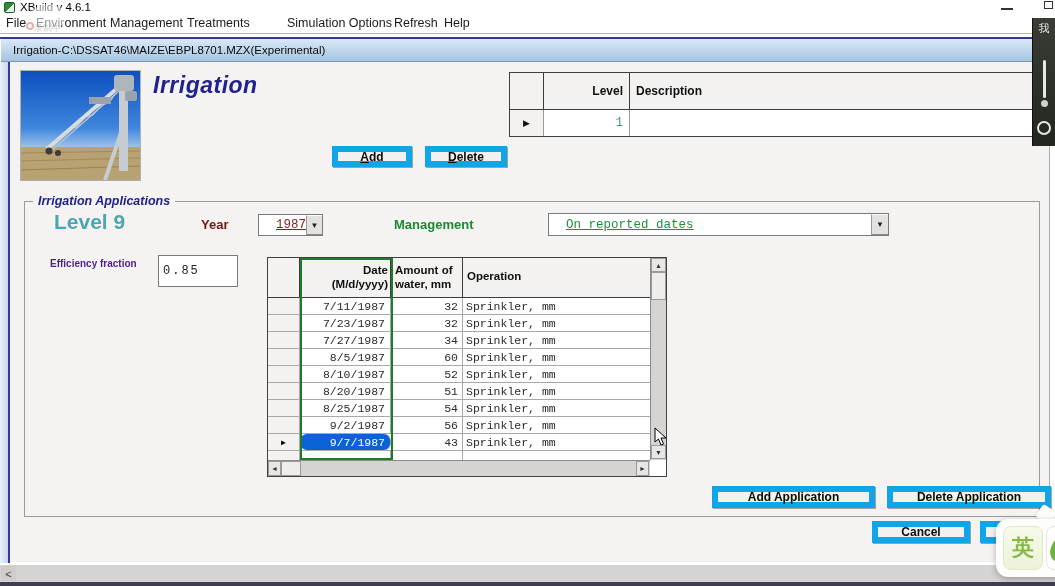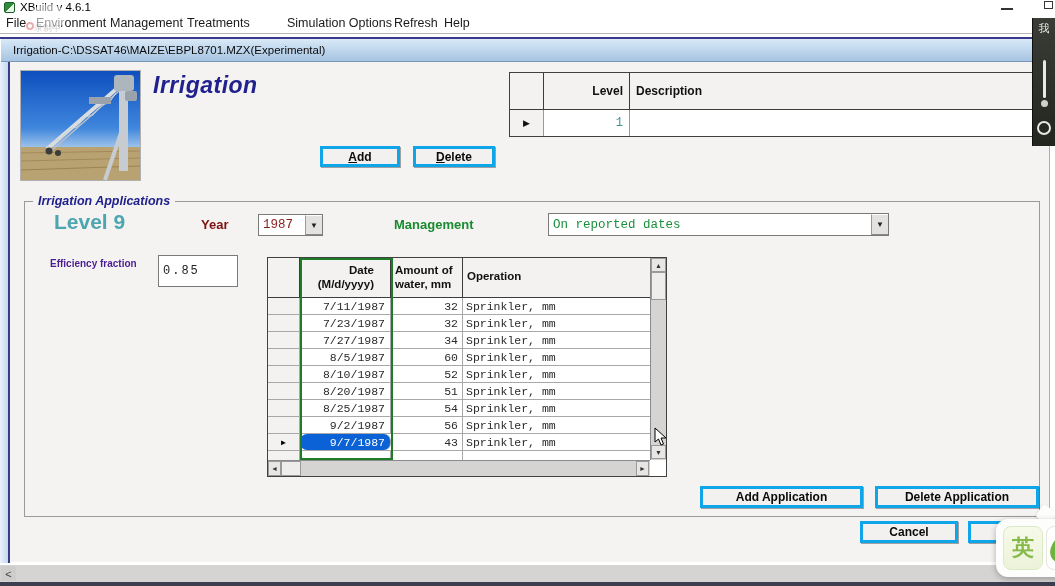--- a/index.html
+++ b/index.html
@@ -30,22 +30,22 @@
   #hstrip { left:0; top:565px; width:1055px; height:17px; background:#d6d4d2; }
   #hstrip-btn { left:1px; top:566px; width:15px; height:15px; background:#cfcdcb; color:#444; font-size:11px; display:flex; align-items:center; justify-content:center; }
   #bottombar { left:0; top:582px; width:1055px; height:4px; background:#3d3f50; }
 
   
   #photo { left:20px; top:70px; width:121px; height:111px; border:1px solid #b0b0b0; background:#fff; }
 
   #title-irrigation { left:153px; top:72px; font-size:23px; font-weight:bold; font-style:italic; color:#20208e; letter-spacing:.5px; }
 
   
-  .btn { position:absolute; background:#f2f1ef; border:3px solid #0ea5e9; box-shadow:1px 1px 0 rgba(60,60,60,.45);
-    display:flex; align-items:center; justify-content:center; font-size:12px; font-weight:bold; color:#0a0a0a; cursor:pointer; }
+  .btn { position:absolute; background:#f2f1ef; border:6px solid #0ea5e9; box-shadow:1px 1px 0 rgba(60,60,60,.45);
+    display:flex; align-items:center; justify-content:center; font-size:12px; font-weight:bold; color:#0a0a0a; cursor:pointer;margin-left:12px; }
   .btn span { display:block; }
   .ul-first::first-letter { text-decoration:underline; }
 
   
   #level-grid { left:509px; top:72px; width:541px; height:65px; border:1px solid #404040; background:#f9a8d4; font-size:12px; }
   #level-grid .hrow { display:flex; height:37px; background:#f3f2f0; border-bottom:1px solid #3c3c3c; font-weight:bold; }
   #level-grid .drow { display:flex; height:26px; background:#fff; }
   #level-grid .c-sel { width:34px; border-right:1px solid #3c3c3c; background:#f3f2f0; display:flex; align-items:center; justify-content:center; font-size:9px; }
   #level-grid .drow .c-sel { border-right:1px solid #9a9a9a; }
   #level-grid .c-level { width:86px; border-right:1px solid #3c3c3c; display:flex; align-items:center; justify-content:flex-end; padding-right:6px; }
@@ -55,36 +55,36 @@
   
   #groupbox { left:24px; top:201px; width:1016px; height:316px; border:1px solid #9a9a9a; }
   #groupbox-label { left:33px; top:194px; background:#f4f3f1; padding:0 5px; font-size:12.5px; font-weight:bold; font-style:italic; color:#20208e; }
 
   #level1 { left:54px; top:210px; font-size:21px; font-weight:bold; color:#4ba6b0; }
   #year-label { left:201px; top:217px; font-size:13px; font-weight:bold; color:#7b1313; }
   #mgmt-label { left:394px; top:217px; font-size:13px; font-weight:bold; color:#188a30; }
   #eff-label { left:50px; top:256px; width:92px; font-size:10px; font-weight:bold; color:#4c1d95; line-height:15px; }
 
   .combo { position:absolute; background:#fff; border:1px solid #7a7a7a; display:flex; }
-  .combo .val { flex:1; display:flex; align-items:center; padding-left:4px; font-family:"Liberation Mono",monospace; font-size:12.5px; }
+  .combo .val { flex:1; display:flex; align-items:center; padding-left:17px; font-family:"Liberation Mono",monospace; font-size:12.5px;text-decoration:underline; }
   .combo .dd { width:17px; background:#e4e2e0; border-left:1px solid #9a9a9a; border-top:1px solid #fff; border-bottom:1px solid #8a8a8a;
     display:flex; align-items:center; justify-content:center; font-size:8px; color:#222; cursor:pointer; }
   #year-combo { left:258px; top:214px; width:65px; height:22px; }
   #year-combo .val { color:#8b1d1d; }
   #mgmt-combo { left:548px; top:213px; width:341px; height:23px; }
   #mgmt-combo .val { color:#1a8f3c; }
 
   #eff-input { left:158px; top:255px; width:80px; height:32px; background:#fff; border:1px solid #7a7a7a;
     font-family:"Liberation Mono",monospace; font-size:12px; color:#222; padding-left:4px; letter-spacing:2px; display:flex; align-items:center; }
 
   
   #apps-grid { left:267px; top:257px; width:400px; height:220px; border:1px solid #404040; background:#fff; }
   #apps-head { position:absolute; left:0; top:0; width:382px; height:40px; display:flex; background:#f3f2f0; border-bottom:1px solid #3c3c3c; font-weight:bold; font-size:11.5px; }
   .h-sel { width:32px; border-right:1px solid #3c3c3c; }
-  .h-date { width:91px; border-right:1px solid #3c3c3c; text-align:right; padding:5px 16px 0 0; line-height:14px; }
+  .h-date { width:91px; border-right:1px solid #3c3c3c; text-align:right; padding:5px 2px 0 0; line-height:14px; }
   .h-amt { width:72px; border-right:1px solid #3c3c3c; padding:5px 0 0 4px; line-height:14px; }
   .h-op { width:187px; padding:12px 0 0 4px; }
   #apps-rows { position:absolute; left:0; top:40px; width:382px; }
   .grow { display:flex; height:17px; border-bottom:1px solid #a8a8a8; font-family:"Liberation Mono",monospace; font-size:11.5px; color:#2a2a2a; background:#fff; }
   .g-sel { width:32px; border-right:1px solid #a8a8a8; background:#f3f2f0; display:flex; align-items:center; justify-content:center; font-size:8px; color:#000; }
   .g-date { width:91px; border-right:1px solid #a8a8a8; display:flex; align-items:center; justify-content:flex-end; padding-right:5px; }
   .g-amt { width:72px; border-right:1px solid #a8a8a8; display:flex; align-items:center; justify-content:flex-end; padding-right:4px; }
   .g-op { width:187px; display:flex; align-items:center; padding-left:3px; }
   .g-date.selected { background:#0b61d6; color:#fff;border-radius:7px; }
   .grow.empty { height:9px; border-bottom:none; }

